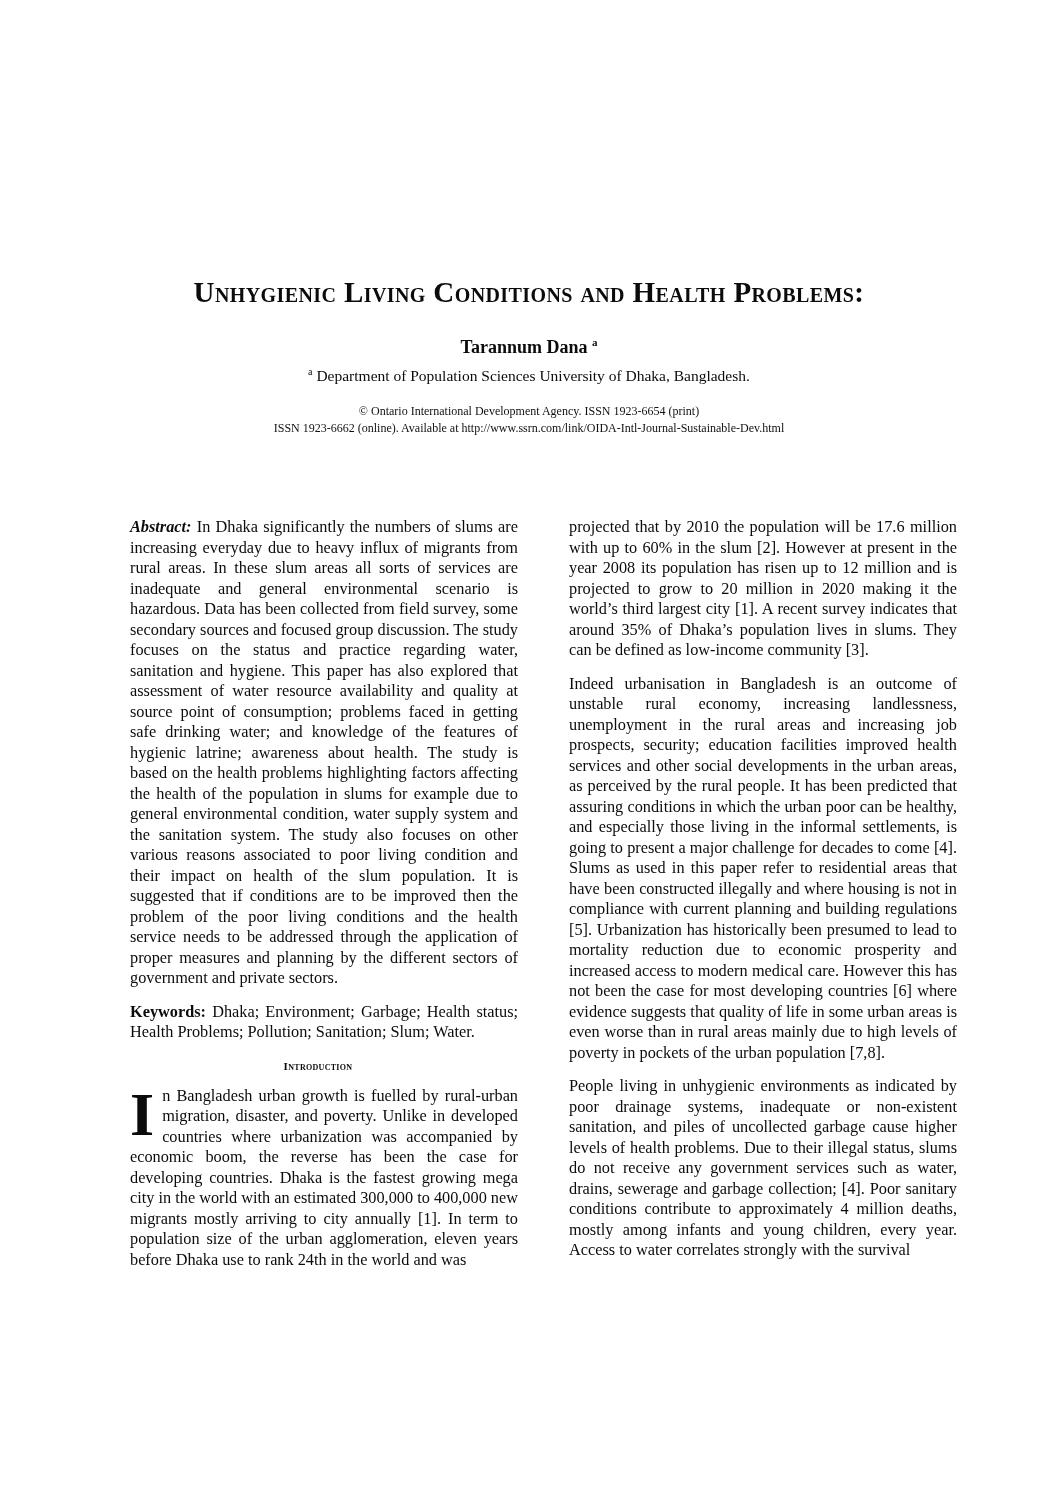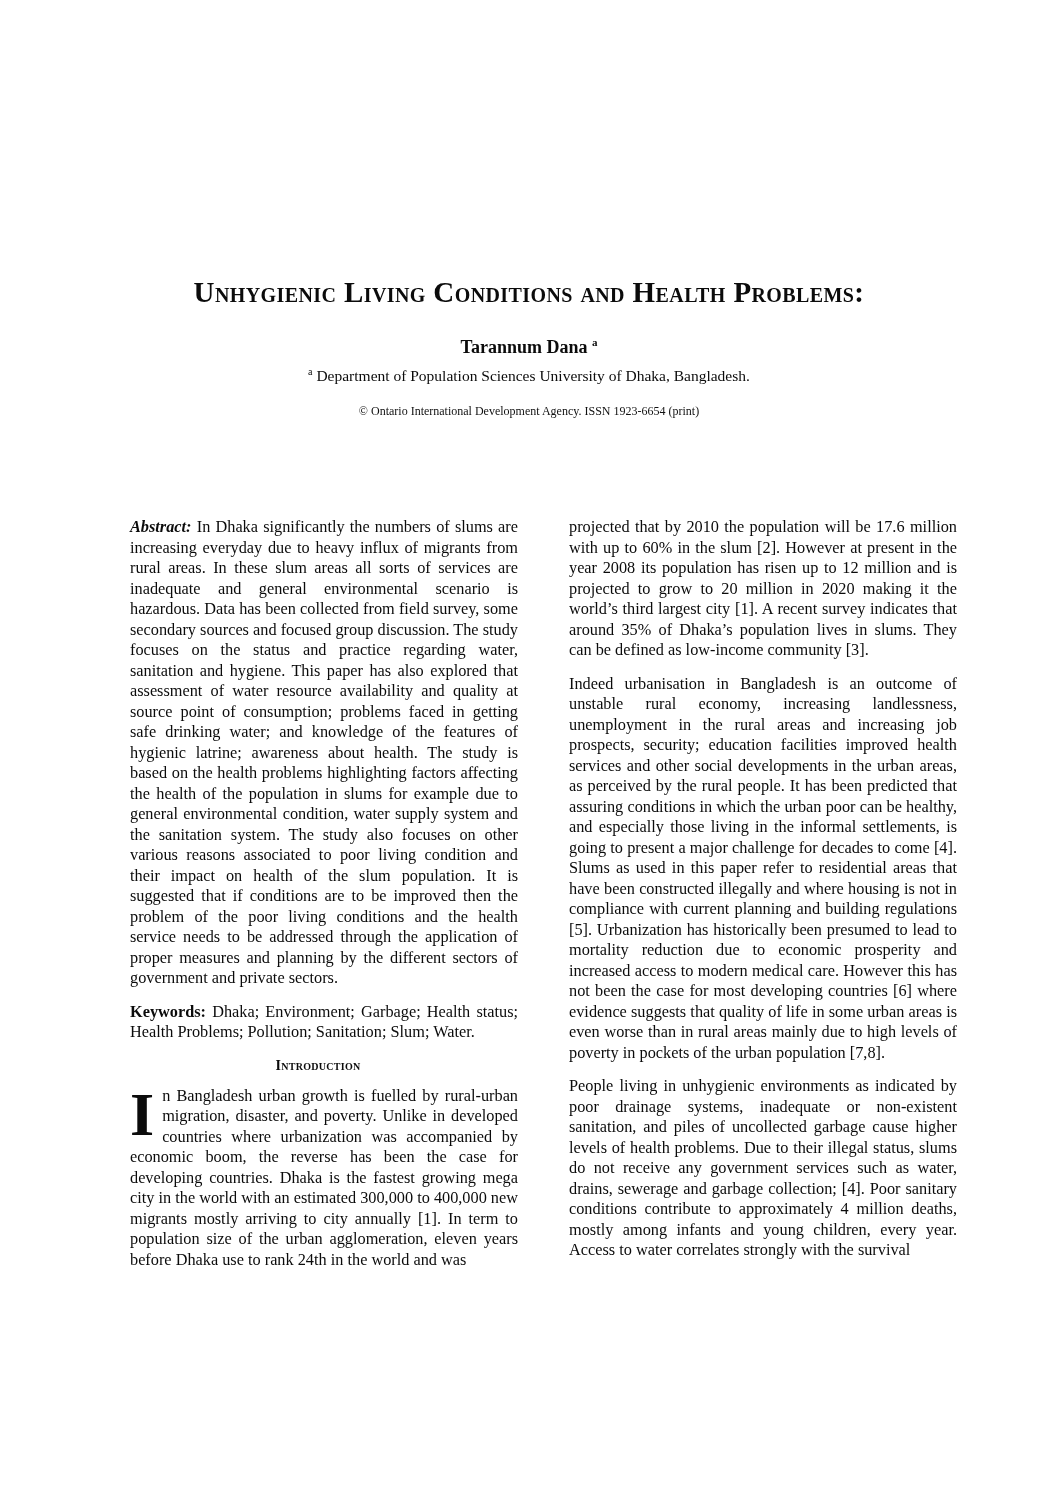--- a/index.html
+++ b/index.html
@@ -55,21 +55,21 @@
   }
   .col-left  { left: 118px; }
   .col-right { left: 557px; }
   .col p { margin: 0 0 13px 12px; }
   .lead-bi { font-weight: bold; font-style: italic; }
   .lead-b  { font-weight: bold; }
   .section-heading {
     text-align: center;
     font-variant: small-caps;
     font-weight: bold;
-    font-size: 14px;
+    font-size: 11px;
     line-height: 20px;
     letter-spacing: 0.3px;
     margin: 2px 0 10px 0;
   }
   .dropcap {
     float: left;
     font-weight: bold;
     font-size: 62px;
     line-height: 50px;
     padding: 3px 8px 0 0;
@@ -84,20 +84,21 @@
     <div class="title-line">Unhygienic Living Conditions and Health Problems:</div>
 
     <div class="author-line"><span>Tarannum Dana</span> <sup>a</sup></div>
 
     <div class="affil-block">
       <div class="affil-line"><sup>a</sup> <span>Department of Population Sciences University of Dhaka, Bangladesh.</span></div>
     </div>
 
     <div class="publisher-block">
       <div>© Ontario International Development Agency. ISSN 1923-6654 (print)</div>
+      <div>ISSN 1923-6662 (online). Available at http://www.ssrn.com/link/OIDA-Intl-Journal-Sustainable-Dev.html</div>
     </div>
   </div>
 
   <div class="col col-left">
     <p><span class="lead-bi">Abstract:</span> <span>In Dhaka significantly the numbers of slums are increasing everyday due to heavy influx of migrants from rural areas. In these slum areas all sorts of services are inadequate and general environmental scenario is hazardous. Data has been collected from field survey, some secondary sources and focused group discussion. The study focuses on the status and practice regarding water, sanitation and hygiene. This paper has also explored that assessment of water resource availability and quality at source point of consumption; problems faced in getting safe drinking water; and knowledge of the features of hygienic latrine; awareness about health. The study is based on the health problems highlighting factors affecting the health of the population in slums for example due to general environmental condition, water supply system and the sanitation system. The study also focuses on other various reasons associated to poor living condition and their impact on health of the slum population. It is suggested that if conditions are to be improved then the problem of the poor living conditions and the health service needs to be addressed through the application of proper measures and planning by the different sectors of government and private sectors.</span></p>
 
     <p><span class="lead-b">Keywords:</span> <span>Dhaka; Environment; Garbage; Health status; Health Problems; Pollution; Sanitation; Slum; Water.</span></p>
 
     <div class="section-heading">Introduction</div>
 

